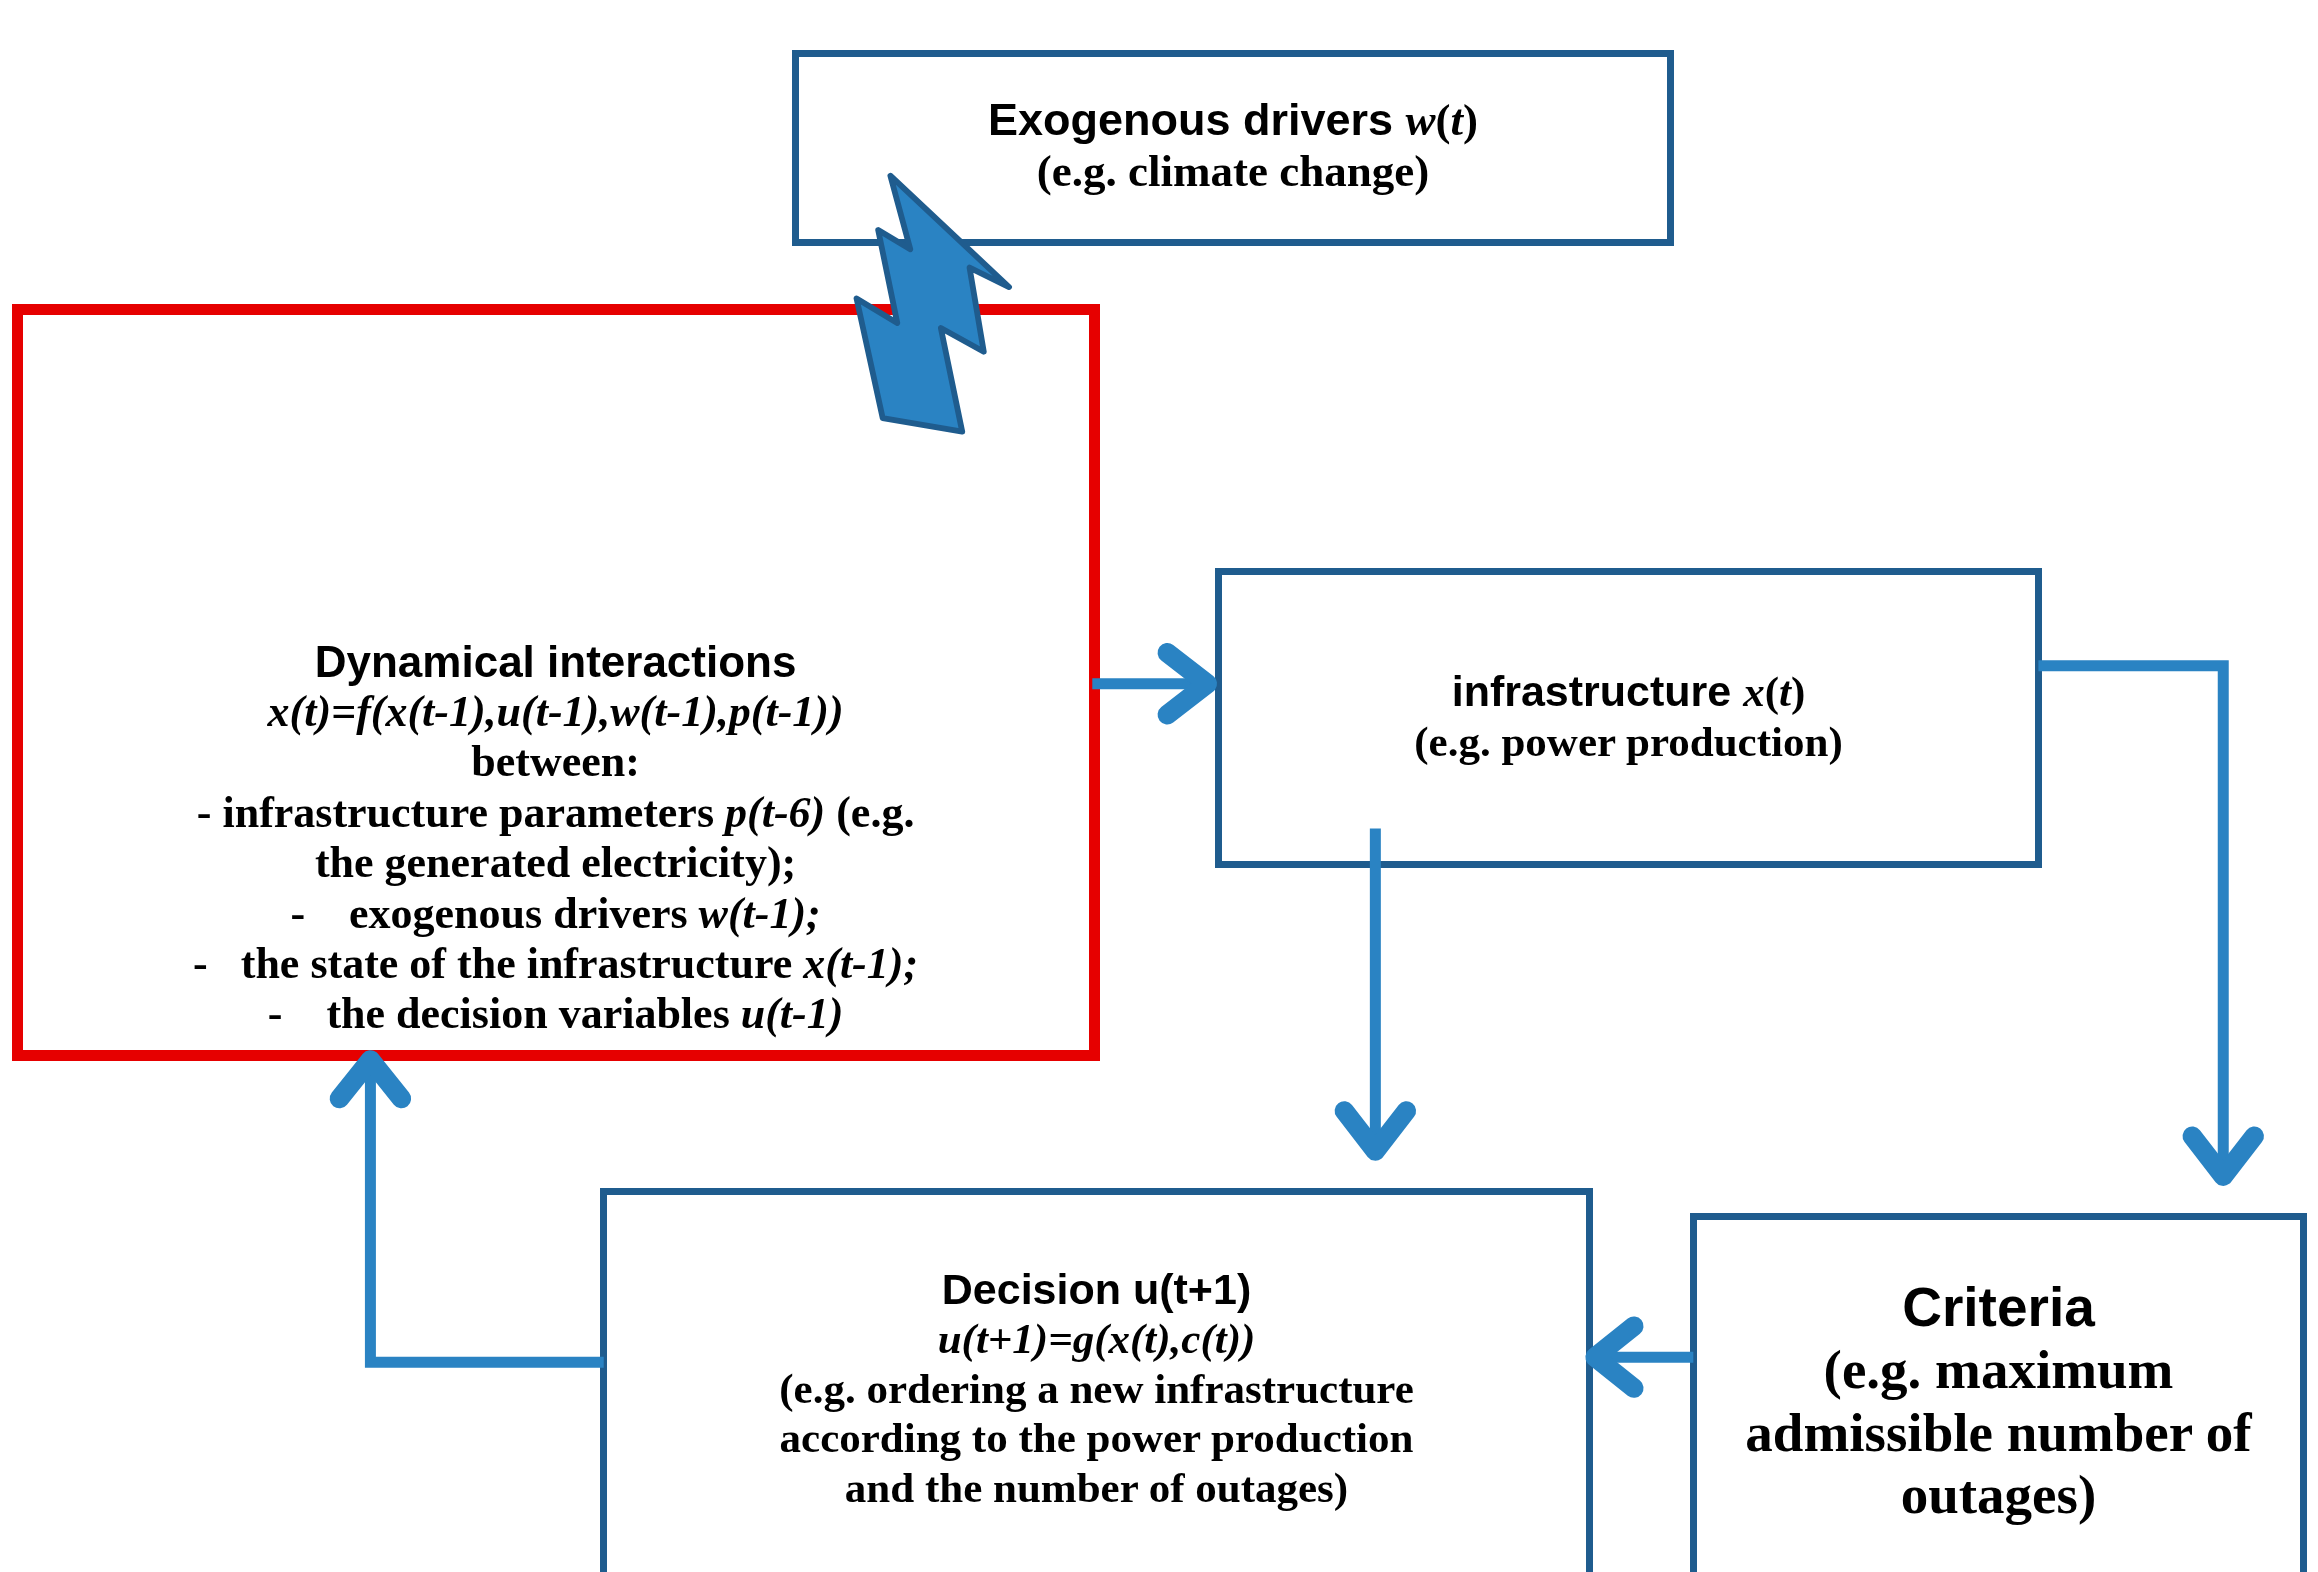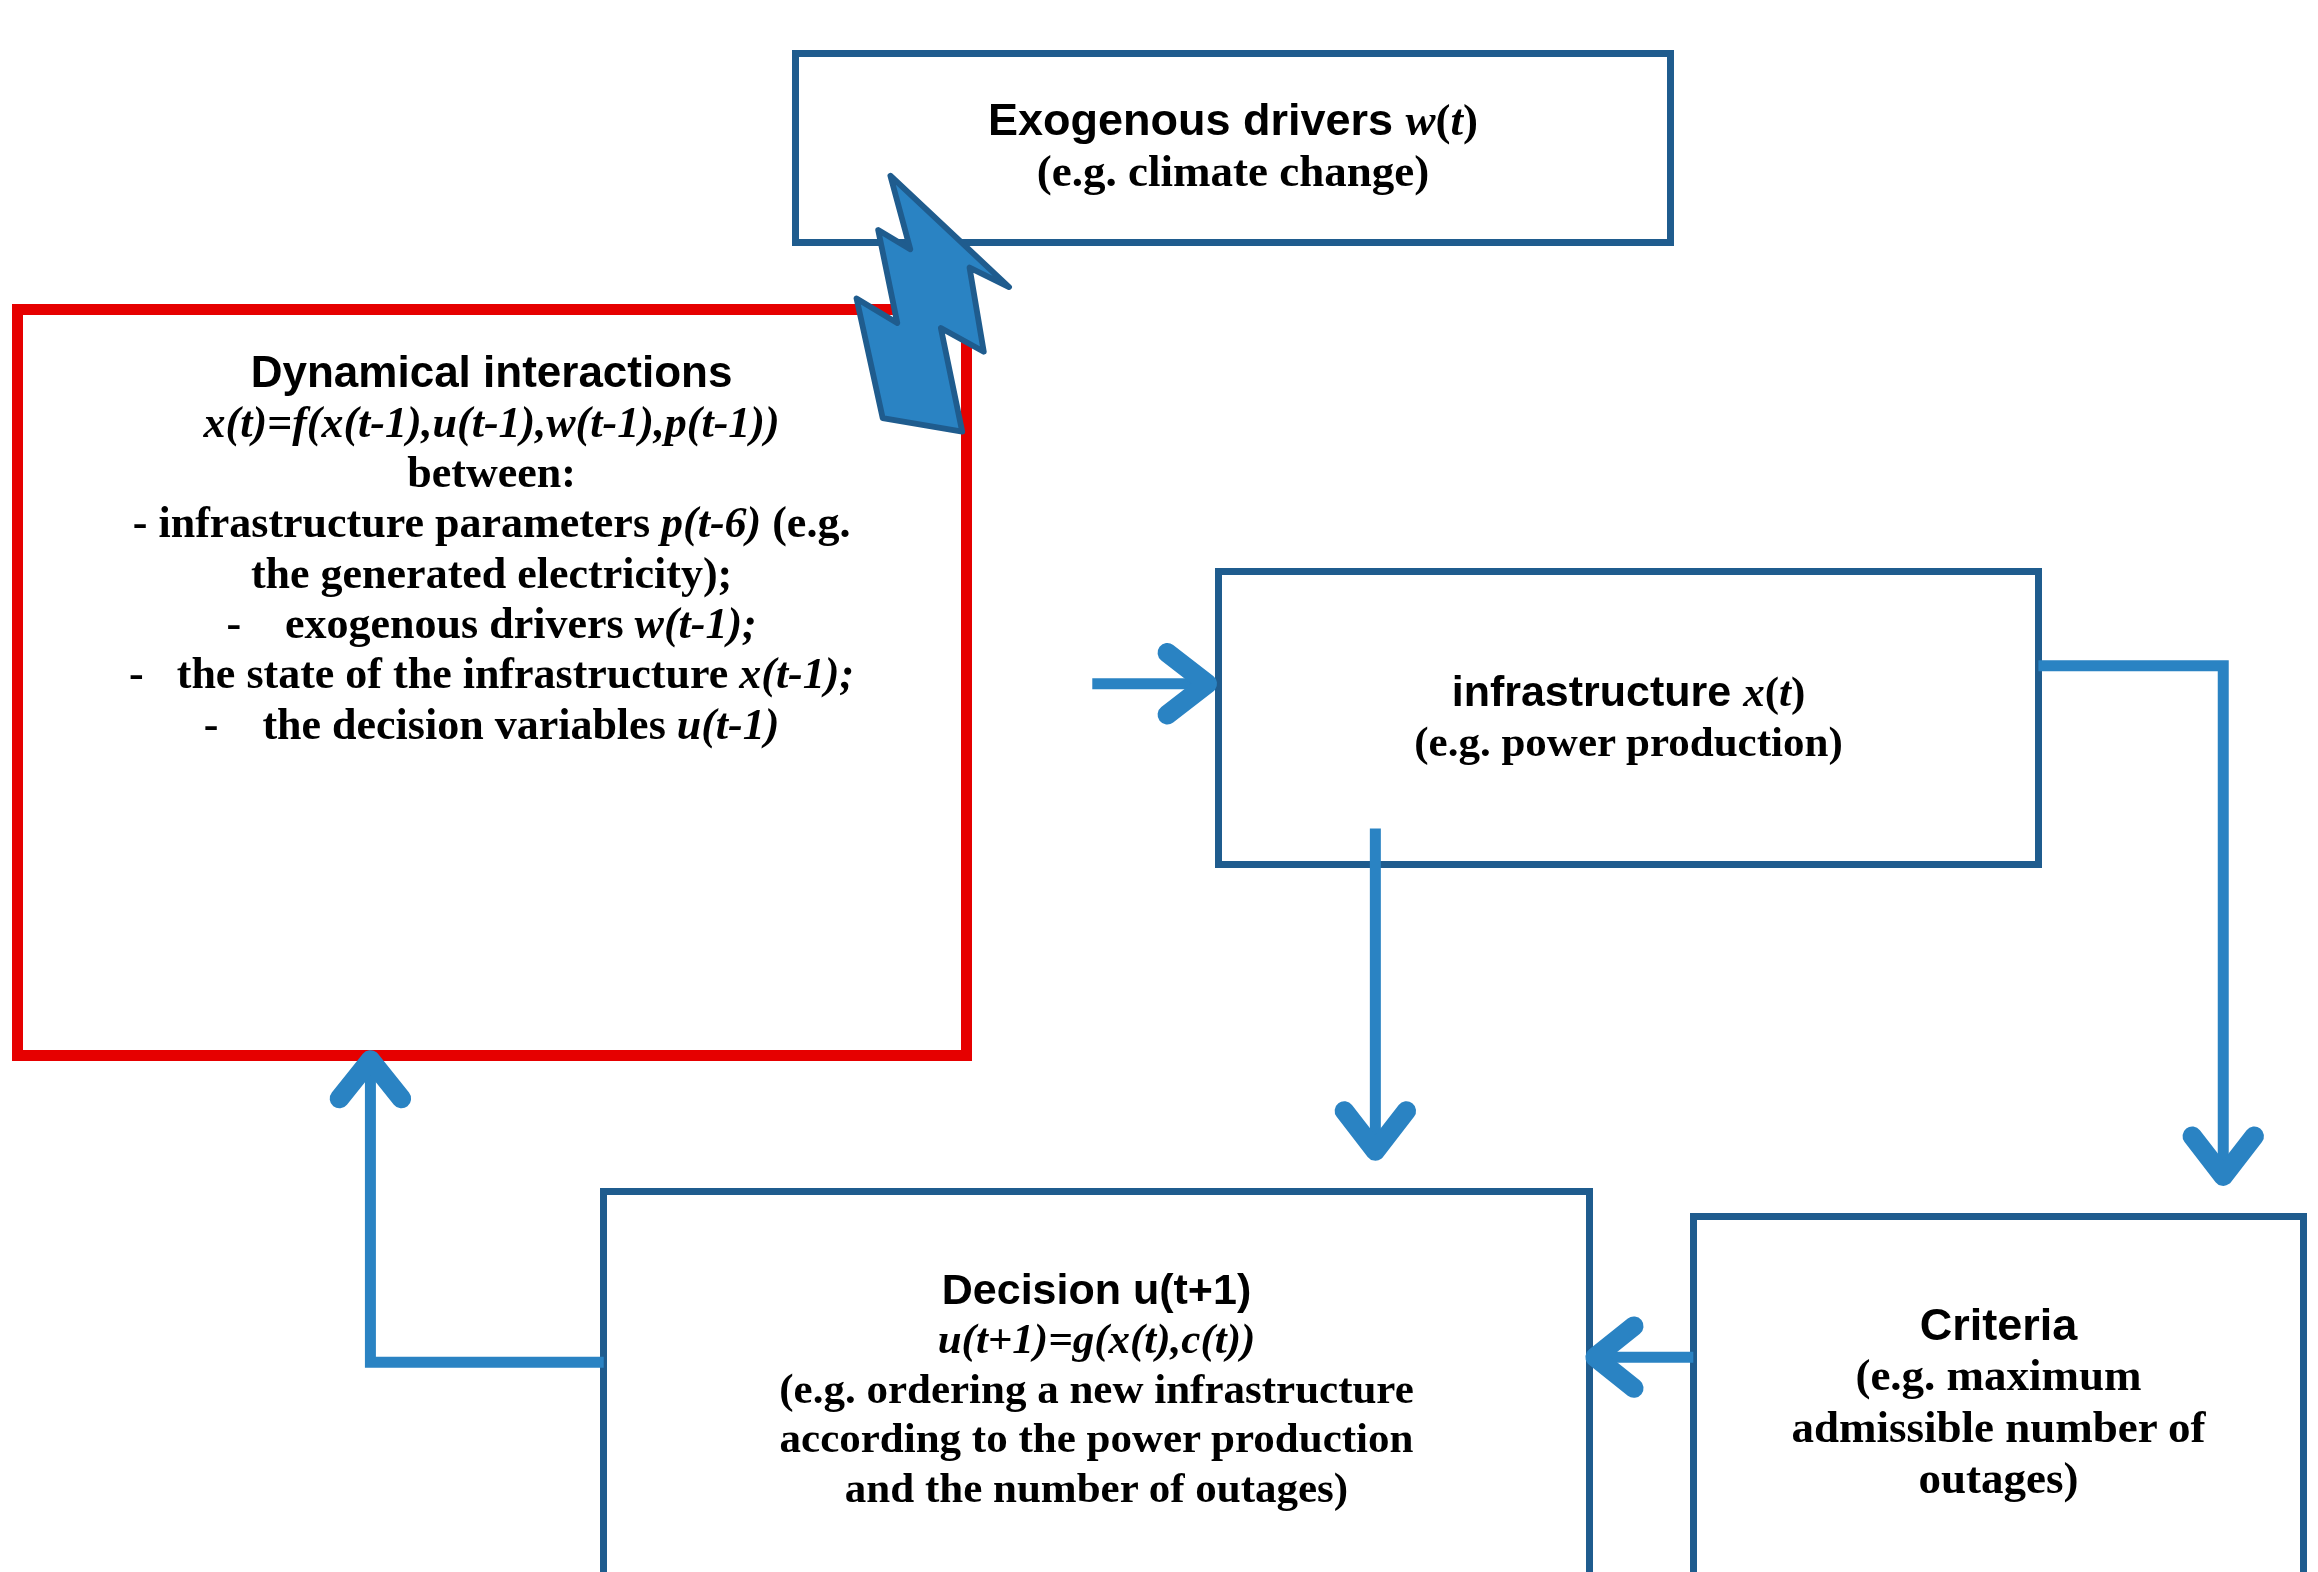--- a/index.html
+++ b/index.html
@@ -47,44 +47,44 @@
   .ital  { font-style: italic; }
 
   
   #node-exogenous {
     left: 792px; top: 14.2px; width: 882px; height: 196px;
     padding: 3.9px 19.4px 9px 19.4px;
   }
   #node-exogenous .line { font-size: 45px; }
 
   #node-dynamical {
-    left: 11.6px; top: 304px; width: 960px; height: 757px;
+    left: 11.6px; top: 304px; width: 1088px; height: 757px;
     padding: 5.2px 17px 10.3px 17px;
-    justify-content: flex-start;
+    justify-content: flex-end;
   }
   #node-dynamical .line { font-size: 44px; line-height: 1.145; }
   #node-dynamical .first { margin-top: 27px; }
 
   #node-state {
     left: 1215px; top: 532px; width: 827px; height: 300px;
     padding: 3.9px 17px 6.5px 17px;
   }
   #node-state .line { font-size: 43px; line-height: 1.17; }
 
   #node-decision {
     left: 600px; top: 1152px; width: 993px; height: 405px;
     padding: 3.9px 15.5px 7.8px 15.5px;
   }
   #node-decision .line { font-size: 43px; line-height: 1.15; }
 
   #node-criteria {
     left: 1690px; top: 1177px; width: 617px; height: 380px;
     padding: 3.9px 11.6px 6.5px 11.6px;
   }
-  #node-criteria .line { font-size: 45px; line-height: 1.14; }
+  #node-criteria .line { font-size: 55px; line-height: 1.14; }
 
   svg.connectors {
     position: absolute;
     left: 0; top: 0;
     width: 2319px;
     height: 1573px;
     z-index: 9;
     pointer-events: none;
   }
   svg.connectors .stem {

